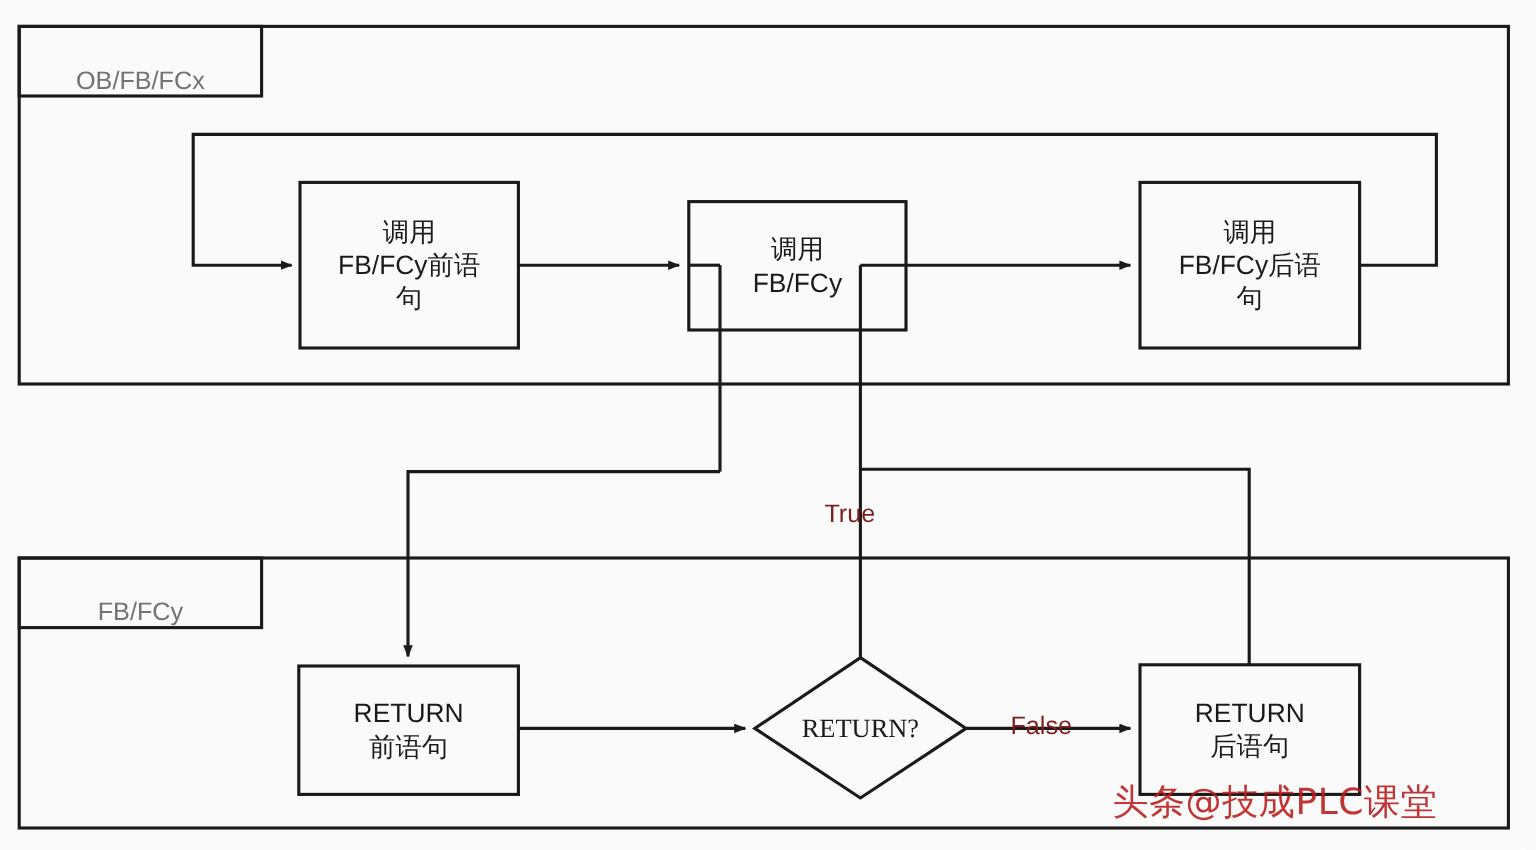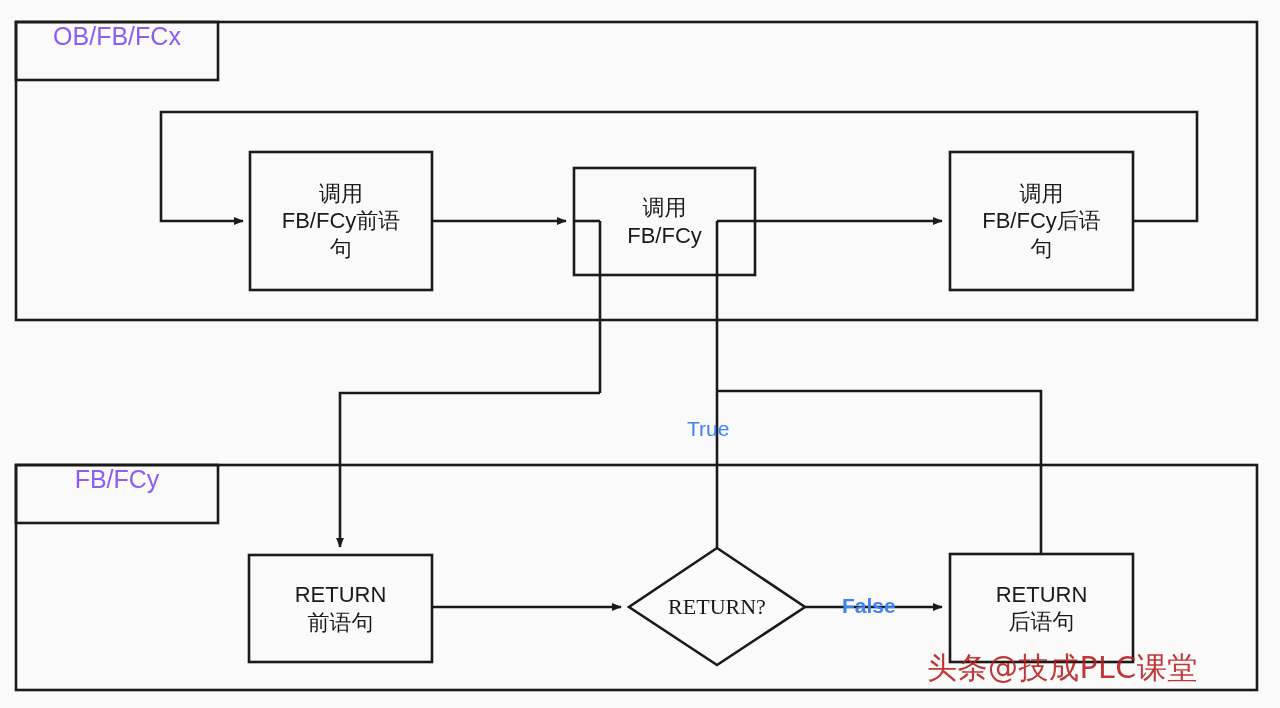--- a/index.html
+++ b/index.html
@@ -29,29 +29,29 @@
     align-items: center;
     justify-content: center;
     text-align: center;
     color: #1a1a1a;
     pointer-events: none;
     line-height: 1.24;
   }
   .container-title {
     position: absolute;
     display: flex;
-    align-items: flex-start;
+    align-items: flex-end;
     justify-content: center;
-    color: #8b5cf6;
-    font-size: 25px;
+    color: #737373;
+    font-size: 21px;
     pointer-events: none;
   }
   .edge-label {
     position: absolute;
-    color: #3b82f6;
+    color: #7f1d1d;
     font-size: 21px;
     white-space: nowrap;
     pointer-events: none;
     text-align: center;
   }
   .proc-text {
     font-size: 22px;
   }
   .diamond-text {
     font-size: 22px;
@@ -160,21 +160,21 @@
   </div>
 
   <div class="node-label diamond-text" style="left:629px; top:548px; width:176px; height:117px;">
     <span>RETURN?</span>
   </div>
 
   <div class="edge-label" style="left:687px; top:417px;">
     <span>True</span>
   </div>
 
-  <div class="edge-label" style="left:842px; top:594px;font-weight:bold;">
+  <div class="edge-label" style="left:842px; top:594px;">
     <span>False</span>
   </div>
 
   <div class="watermark">
     <span>头条@技成PLC课堂</span>
   </div>
 
 </div>
 
 </body></html>

